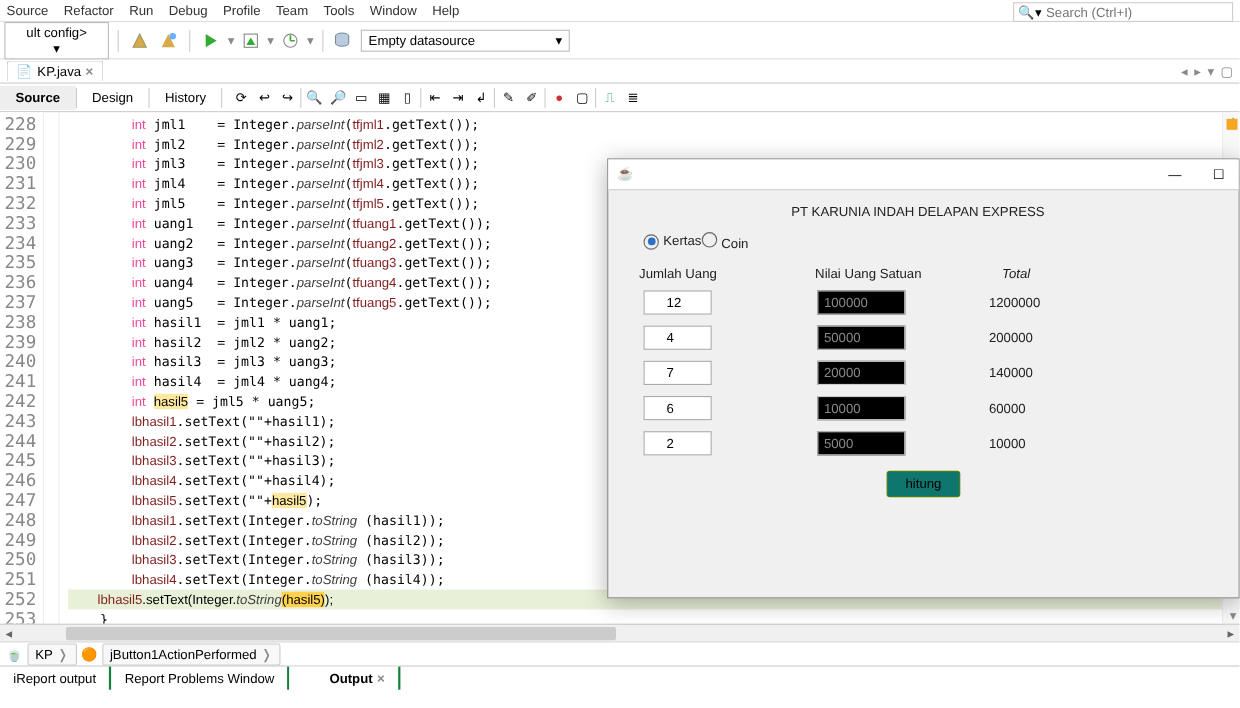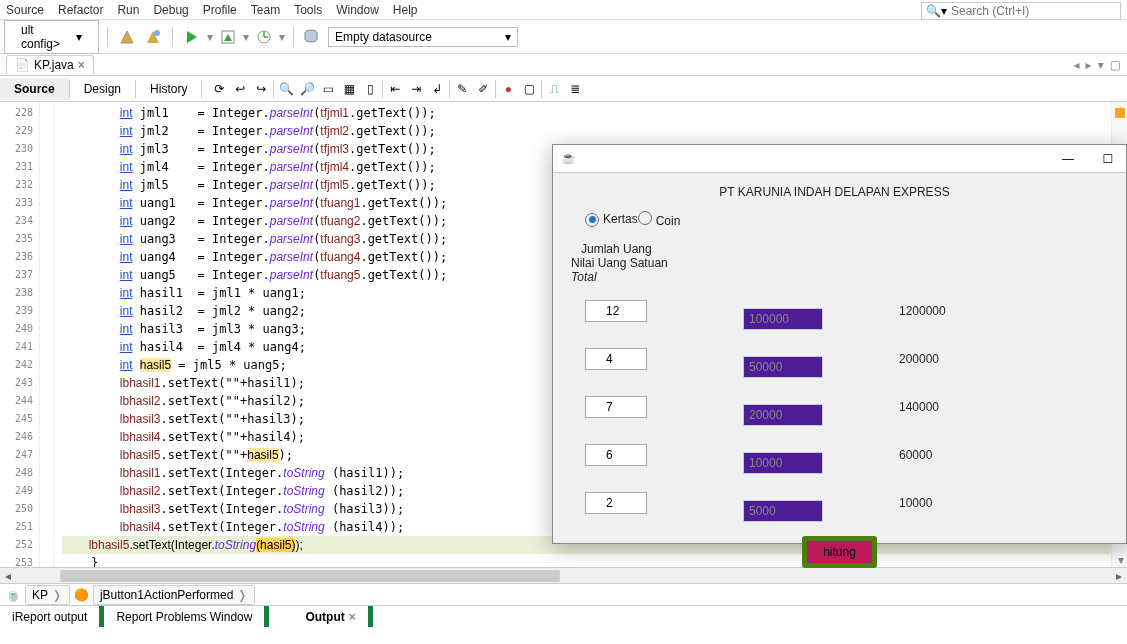--- a/index.html
+++ b/index.html
@@ -2,78 +2,78 @@
 <html><head>
 <meta charset="utf-8">
 <style>
 * { margin:0; padding:0; box-sizing:border-box; font-family:"Segoe UI",Tahoma,sans-serif; font-size:12px; }
 body { background:#fff; width:1127px; height:644px; overflow:hidden; position:relative; }
 .menubar { display:flex; gap:14px; padding:3px 6px; color:#333; border-bottom:1px solid #ddd; height:20px; align-items:center; }
 .menubar span { cursor:default; }
 .search-wrap { position:absolute; right:6px; top:2px; display:flex; align-items:center; gap:4px; border:1px solid #ccc; padding:1px 4px; width:200px; background:#fff; }
 .search-wrap input { border:none; outline:none; flex:1; font-size:12px; color:#999; }
 .toolbar1 { display:flex; align-items:center; gap:4px; padding:2px 4px; border-bottom:1px solid #ddd; height:34px; }
-.combo { border:1px solid #bbb; background:#fff; padding:2px 16px; width:95px; display:flex; justify-content:space-between; align-items:center; }
+.combo { border:1px solid #bbb; background:#fff; padding:2px 4px; width:95px; display:flex; justify-content:space-between; align-items:center;flex-direction:column; }
 .tbtn { width:22px; height:22px; display:flex; align-items:center; justify-content:center; border:1px solid transparent; }
 .sep { width:1px; height:20px; background:#ccc; margin:0 4px; }
 .ds-combo { border:1px solid #bbb; padding:2px 6px; width:190px; display:flex; justify-content:space-between; align-items:center; }
 .tabrow { display:flex; align-items:center; border-bottom:1px solid #ccc; height:22px; padding-left:6px; position:relative; }
 .file-tab { display:flex; align-items:center; gap:4px; padding:2px 8px; border:1px solid #ccc; border-bottom:none; background:#fff; border-radius:3px 3px 0 0; }
 .file-tab .close { color:#888; font-weight:bold; cursor:pointer; }
 .tab-ctrls { position:absolute; right:6px; display:flex; gap:6px; align-items:center; color:#888; }
 .view-tabs { display:flex; align-items:center; gap:0; border-bottom:1px solid #ccc; height:26px; }
 .vtab { padding:4px 14px; cursor:pointer; }
 .vtab.active { background:#eee; font-weight:bold; }
 .vsep { width:1px; height:18px; background:#ccc; }
 .mini-tools { display:flex; gap:3px; margin-left:8px; align-items:center; }
 .mini-tools .ic { width:18px; height:18px; display:flex; align-items:center; justify-content:center; }
 .editor-wrap { display:flex; height:465px; position:relative; }
-.gutter { width:40px; background:#fff; border-right:1px solid #eee; text-align:right; padding-right:6px; color:#888; font-family:Consolas,monospace; font-size:10px; padding-top:2px; line-height:18px; }
+.gutter { width:40px; background:#fff; border-right:1px solid #eee; text-align:right; padding-right:6px; color:#888; font-family:Consolas,monospace; font-size:16px; padding-top:2px; line-height:18px; }
 .fold-col { width:14px; border-right:1px solid #eee; }
 .code { flex:1; font-family:Consolas,monospace; font-size:12px; line-height:18px; padding:2px 0 0 8px; white-space:pre; }
-.code .kw { color:#1d4ed8;text-decoration:underline; }
-.code .mth { color:#6d28d9; font-style:italic; }
+.code .kw { color:#ec4899; }
+.code .mth { color:#404040; font-style:italic; }
 .code .fld { color:#7f1d1d; }
 .code .hl { background:#ffe8a0; }
 .code .sel { background:#ffd24d; }
 .code .line-hl { background:#e8f0d8; display:inline-block; width:100%; }
 .editor-right-strip { position:absolute; right:0; top:0; width:16px; height:100%; background:#f8f8f8; border-left:1px solid #eee; }
 .warn-marker { position:absolute; right:2px; top:4px; width:10px; height:10px; background:#f5a623; }
 .hscroll { height:16px; background:#f0f0f0; border-top:1px solid #ccc; position:relative; }
 .hscroll .thumb { position:absolute; left:60px; top:2px; height:12px; width:500px; background:#ccc; border-radius:2px; }
 .hscroll .arrow { position:absolute; top:0; width:16px; height:16px; display:flex; align-items:center; justify-content:center; color:#666; }
 .breadcrumb { display:flex; align-items:center; gap:4px; padding:2px 6px; border-top:1px solid #ccc; height:22px; }
 .crumb { display:flex; align-items:center; gap:3px; padding:2px 6px; border:1px solid #ccc; border-radius:2px; background:#f8f8f8; }
 .crumb .chev { width:12px; text-align:center; color:#888; }
 .bottom-tabs { display:flex; border-top:1px solid #ccc; height:22px; }
-.btab { padding:3px 12px; border-right:5px solid #15803d; display:flex; align-items:center; gap:4px; }
+.btab { padding:3px 12px; border-right:2px solid #15803d; display:flex; align-items:center; gap:4px; }
 .btab.active { background:#fff; font-weight:bold;padding-left:36px; }
 .btab .cx { color:#888; font-weight:bold; }
 
 .app-win { position:absolute; left:552px; top:144px; width:575px; height:400px; background:#f0f0f0; border:1px solid #888; box-shadow:0 4px 20px rgba(0,0,0,0.3); }
 .app-title { height:28px; background:#fff; border-bottom:1px solid #ccc; display:flex; align-items:center; padding:0 8px; position:relative; }
 .app-title .java-icon { width:16px; height:16px; }
 .win-btns { position:absolute; right:4px; display:flex; gap:12px; }
 .win-btns span { width:28px; text-align:center; }
 .app-body { padding:12px 18px; font-size:12px; color:#222; }
 .app-h { text-align:center; font-size:12px; margin-bottom:12px; margin-left:-10px; }
 .radio-row { display:flex; align-items:center; margin:6px 0 14px 14px; }
 .radio { width:14px; height:14px; border:1px solid #666; border-radius:50%; display:inline-flex; align-items:center; justify-content:center; margin-right:4px; }
 .radio.sel::after { content:''; width:7px; height:7px; background:#2a6fc9; border-radius:50%; }
-.cols-hdr { display:flex; margin-bottom:8px;flex-direction:column; }
+.cols-hdr { display:flex; margin-bottom:8px; }
 .cols-hdr div:nth-child(1){ width:160px; margin-left:10px; }
 .cols-hdr div:nth-child(2){ width:170px; }
 .cols-hdr div:nth-child(3){ flex:1; text-align:left;font-style:italic; }
 .data-row { display:flex; align-items:center; margin-bottom:10px; }
 .data-row .inp { width:62px; margin-left:14px; }
 .data-row .nom { width:80px; margin-left:96px; }
 .data-row .tot { margin-left:76px; }
 .inp input { width:100%; padding:3px 20px; border:1px solid #aaa; background:#fff; }
-.nom input { width:100%; padding:3px 5px; border:1px solid #ccc; background:#4c1d95; color:#888; text-align:left;margin-top:16px; }
-.hitung { display:block; margin:14px auto 0; padding:4px 16px; border:5px solid #4d7c0f; background:#be185d; border-radius:3px; }
+.nom input { width:100%; padding:3px 5px; border:1px solid #ccc; background:#000000; color:#888; text-align:left; }
+.hitung { display:block; margin:14px auto 0; padding:4px 16px; border:1px solid #4d7c0f; background:#0f766e; border-radius:3px; }
 svg { display:block; }
 </style>
 </head>
 <body>
 
 <div class="menubar" id="menubar">
     <span>Source</span>
     <span>Refactor</span>
     <span>Run</span>
     <span>Debug</span>

